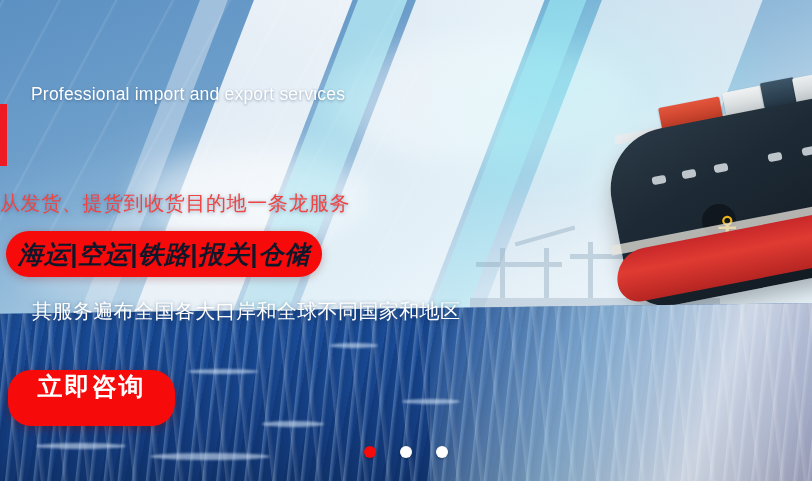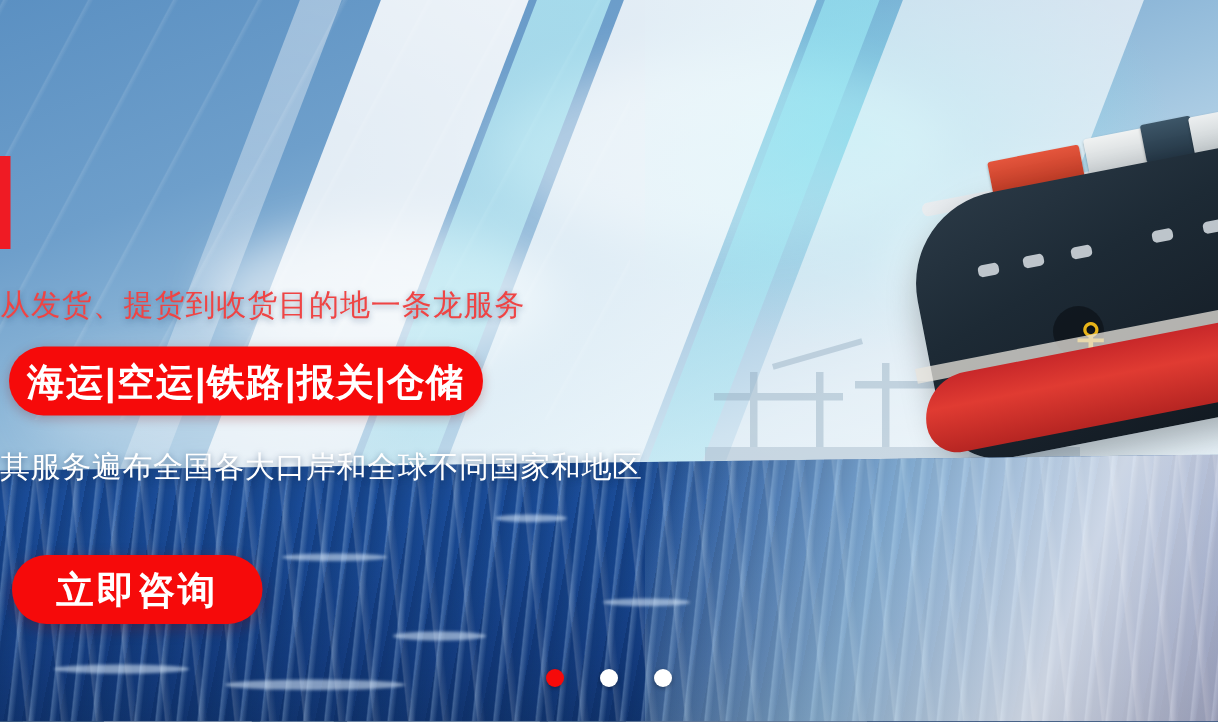--- a/index.html
+++ b/index.html
@@ -140,31 +140,32 @@
     font-size:20px; color:#ef4444; letter-spacing:.6px; white-space:nowrap;
     text-shadow:0 1px 4px rgba(30,70,115,.45);
   }
   .pill {
     position:absolute; left:6px; top:231px; width:316px; height:46px;
     background:#f60a0a; border-radius:23px;
     display:flex; align-items:center; justify-content:center;
     box-shadow:0 2px 8px rgba(120,10,10,.28);
   }
   .pill span {
-    font-size:25px; font-weight:bold; color:#ffffff; letter-spacing:1px; white-space:nowrap;
+    font-size:25px; font-weight:bold; color:#0f172a; letter-spacing:1px; white-space:nowrap;font-style:italic;
   }
   .thirdline {
     position:absolute; left:0px; top:298px;
     font-size:20px; color:#ffffff; letter-spacing:.4px; white-space:nowrap;
     text-shadow:0 1px 4px rgba(15,45,90,.55);
+    padding-left:32px;
   }
   .cta {
-    position:absolute; left:8px; top:370px; width:167px; height:46px;
+    position:absolute; left:8px; top:370px; width:167px; height:56px;
     background:#f60a0a; border-radius:23px; border:none; cursor:pointer;
-    display:flex; align-items:center; justify-content:center;
+    display:flex; justify-content:center;
     box-shadow:0 3px 10px rgba(110,8,8,.34);
   }
   .cta span {
     font-size:25px; font-weight:bold; color:#ffffff; letter-spacing:2px; white-space:nowrap;
   }
 
   
   .dots {
     position:absolute; left:0; right:0; bottom:23px;
     display:flex; justify-content:center; gap:24px;
@@ -240,20 +241,21 @@
     <div class="wavehi" style="left:36px;  top:140px; width:90px; height:6px;"></div>
     <div class="wavehi" style="left:330px; top:40px;  width:48px; height:5px;"></div>
     <div class="wavehi" style="left:150px; top:150px; width:120px;height:7px;"></div>
     <div class="wavehi" style="left:402px; top:96px;  width:58px; height:5px;"></div>
   </div>
 
   <div class="copy">
 
     <div class="redbar"></div>
 
+    <div class="eyebrow">Professional import and export services</div>
 
 
     <div class="subline">从发货、提货到收货目的地一条龙服务</div>
 
     <div class="pill">
       <span>海运|空运|铁路|报关|仓储</span>
     </div>
 
     <div class="thirdline">其服务遍布全国各大口岸和全球不同国家和地区</div>
 

